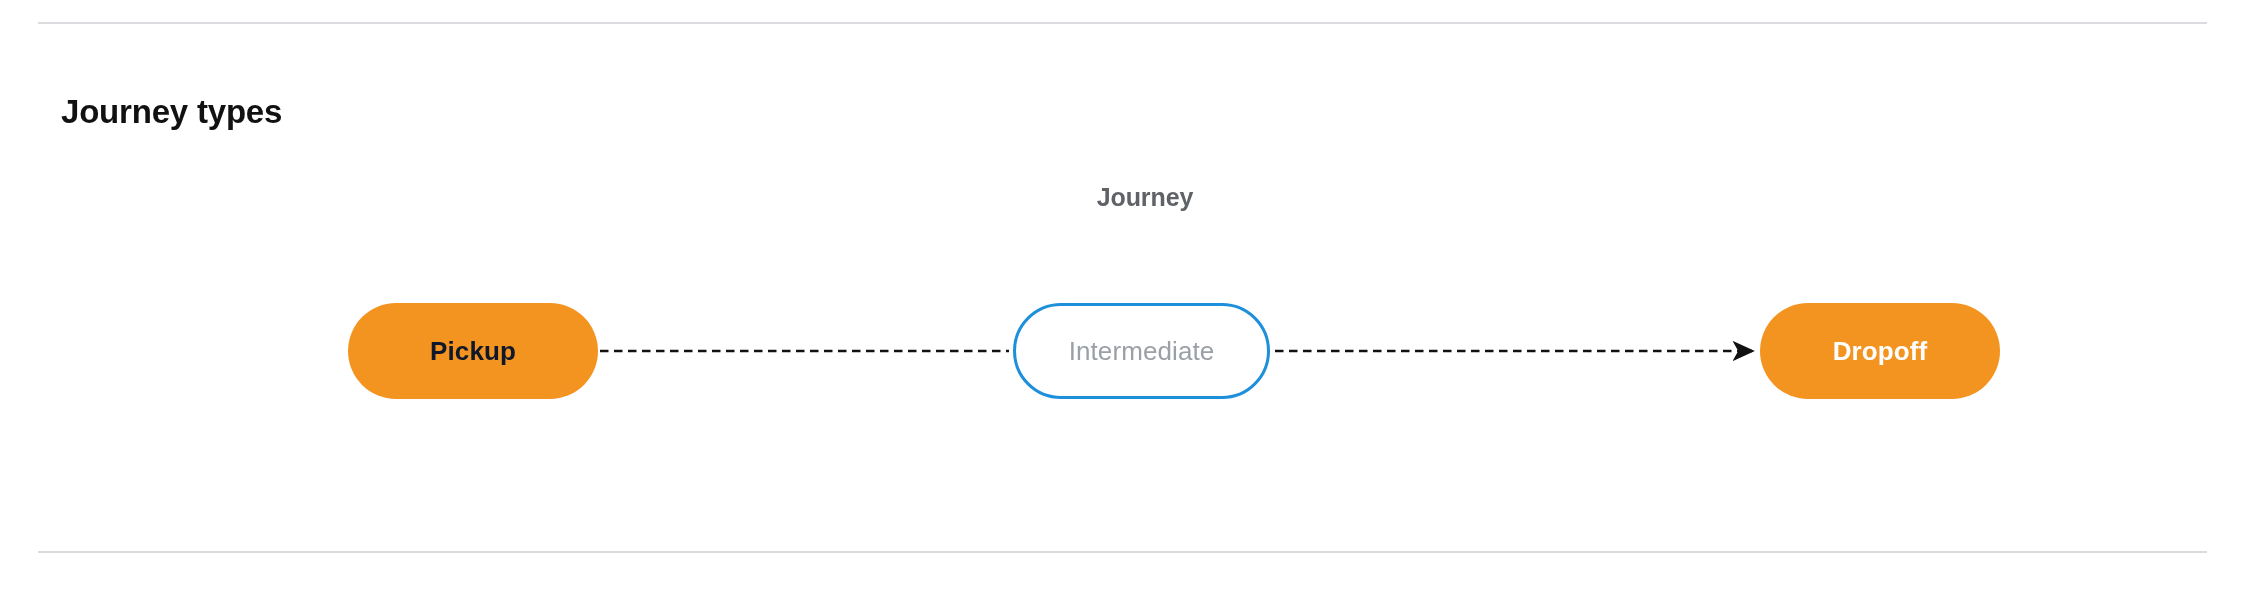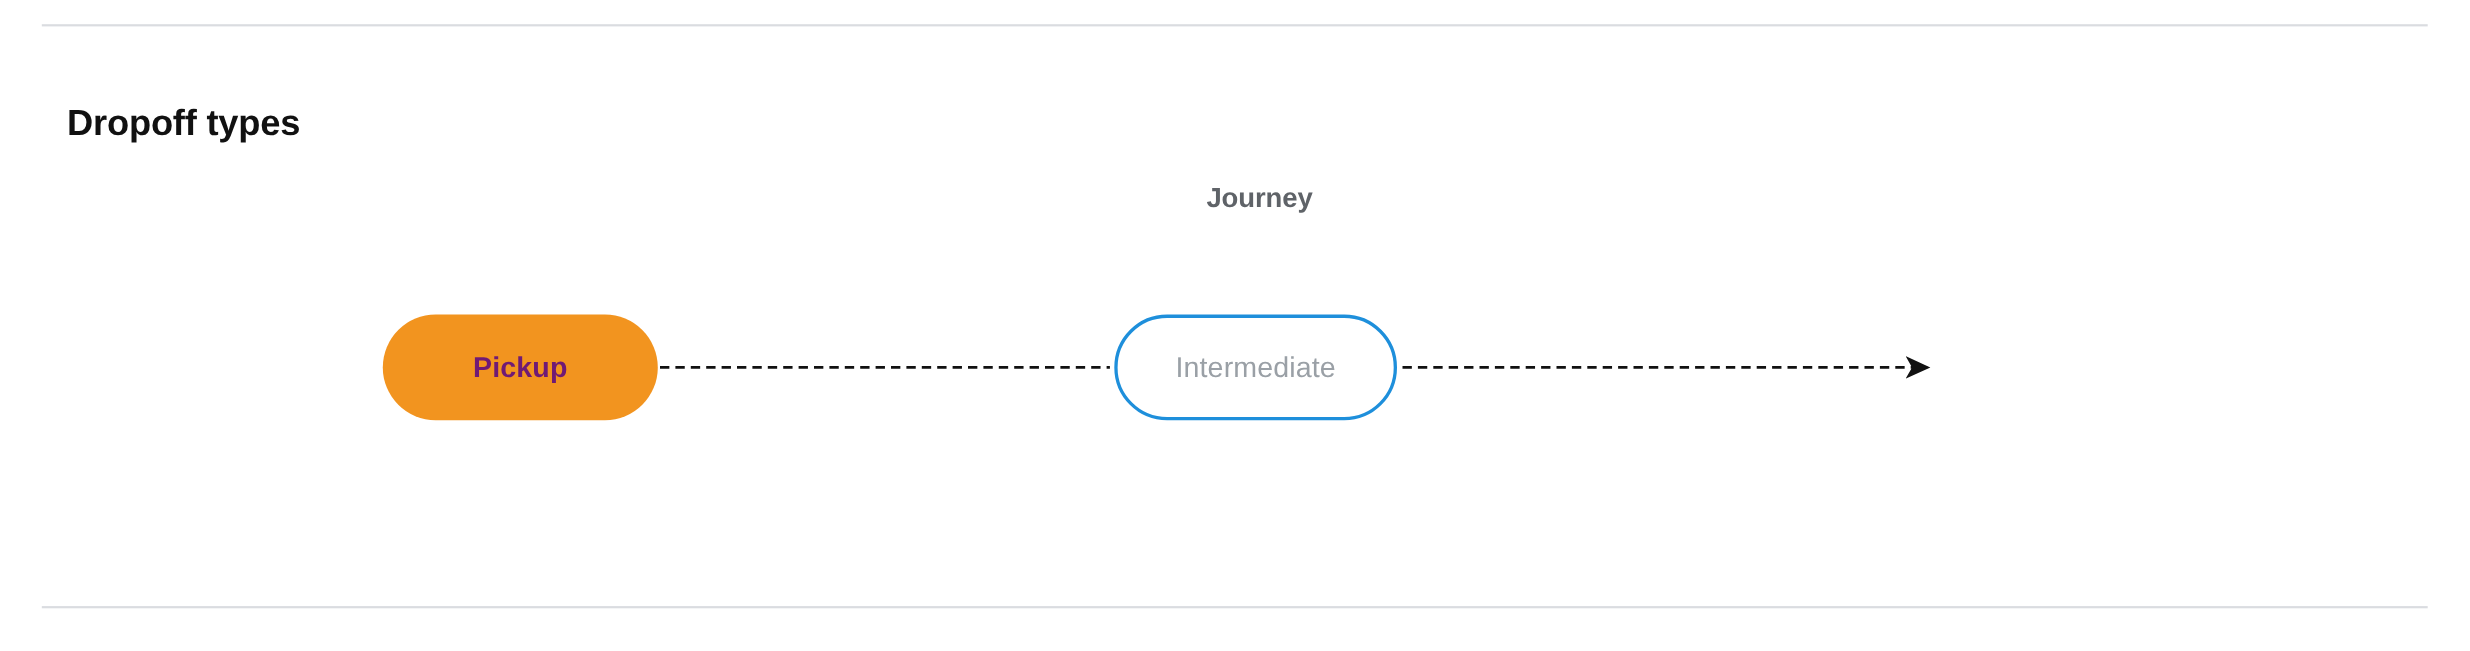--- a/index.html
+++ b/index.html
@@ -41,21 +41,21 @@
     letter-spacing: -0.2px;
     color: #111111;
     line-height: 42px;
     white-space: nowrap;
   }
 
   
   .diagram {
     position: absolute;
     left: 0;
-    top: 0;
+    top: 17px;
     width: 2245px;
     height: 424px;
   }
 
   .journey-label {
     position: absolute;
     left: 1145px;
     top: 166px;
     transform: translateX(-50%);
     font-size: 25px;
@@ -81,21 +81,21 @@
     font-size: 26px;
     line-height: 1;
   }
 
   .node.pickup {
     left: 348px;
     width: 250px;
     background: #f2941f;
   }
   .node.pickup .node-label {
-    color: #701a75;
+    color: #0f172a;
     font-weight: bold;
     letter-spacing: 0.1px;
   }
 
   .node.intermediate {
     left: 1013px;
     width: 257px;
     background: #ffffff;
     border: 3px solid #1e8fdb;
   }
@@ -128,21 +128,21 @@
     pointer-events: none;
   }
 </style>
 </head>
 <body>
 
 <div id="page">
 
   <div class="divider top"></div>
 
-  <h2 class="section-title">Dropoff types</h2>
+  <h2 class="section-title">Journey types</h2>
 
   <div class="diagram">
 
     <div class="journey-label">Journey</div>
 
     <svg class="edge-svg" viewBox="0 0 2245 592">
       <defs>
         <marker id="arrow-head" markerWidth="9" markerHeight="9" refX="7.5" refY="4.5" orient="auto" markerUnits="strokeWidth">
           <path d="M0,0.6 L8.6,4.5 L0,8.4 L2.2,4.5 Z" fill="#111111"></path>
         </marker>
@@ -152,18 +152,21 @@
     </svg>
 
     <div class="node pickup">
       <span class="node-label">Pickup</span>
     </div>
 
     <div class="node intermediate">
       <span class="node-label">Intermediate</span>
     </div>
 
+    <div class="node dropoff">
+      <span class="node-label">Dropoff</span>
+    </div>
 
   </div>
 
   <div class="divider bottom"></div>
 
 </div>
 
 </body></html>

